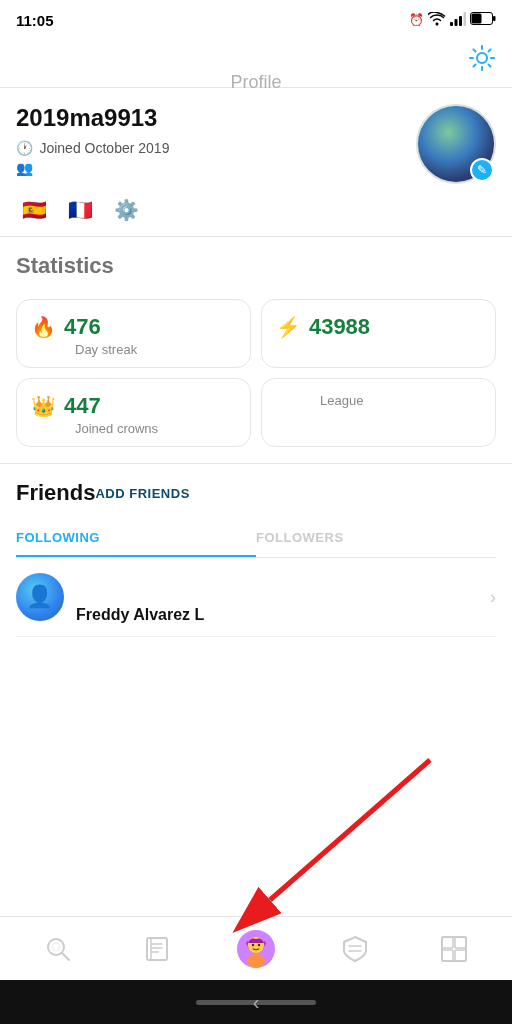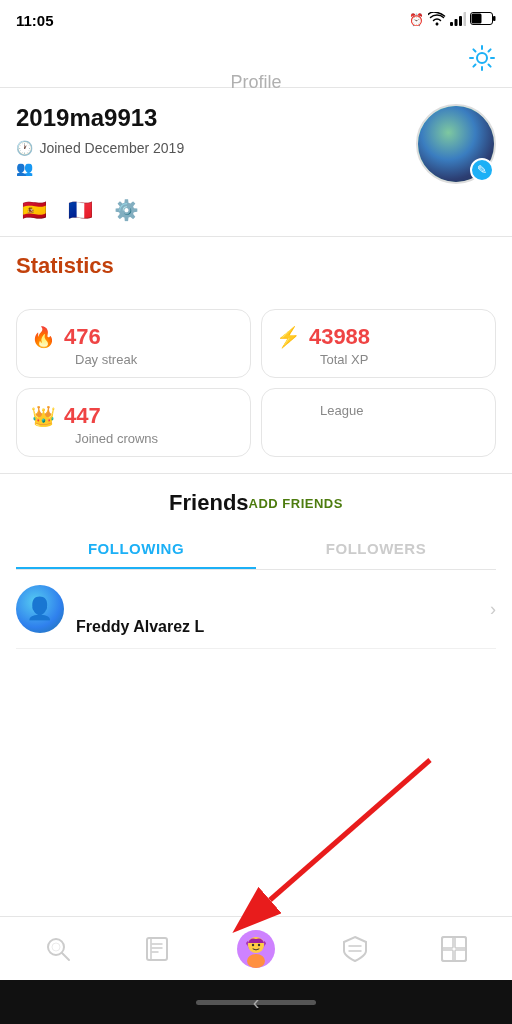--- a/index.html
+++ b/index.html
@@ -148,22 +148,22 @@
     }
 
     
     .stats-section {
       padding: 16px;
       border-bottom: 1px solid #e5e5e5;
     }
     .stats-title {
       font-size: 22px;
       font-weight: 700;
-      color: #c2410c;
-      margin-bottom: 30px;
+      color: #737373;
+      margin-bottom: 20px;
     }
     .stats-grid {
       display: grid;
       grid-template-columns: 1fr 1fr;
       gap: 10px;
     }
     .stat-card {
       border: 1.5px solid #e5e5e5;
       border-radius: 14px;
       padding: 14px 14px 10px;
@@ -173,58 +173,58 @@
       align-items: center;
       gap: 8px;
       margin-bottom: 2px;
     }
     .stat-icon {
       font-size: 20px;
     }
     .stat-value {
       font-size: 22px;
       font-weight: 700;
-      color: #ef4444;
+      color: #15803d;
     }
     .stat-label {
       font-size: 13px;
       color: #888;
       margin-left: 44px;
     }
 
     
     .friends-section {
       padding: 16px 16px 0;
     }
     .friends-header {
       display: flex;
-      justify-content: center;
+      justify-content: flex-start;
       align-items: center;
       margin-bottom: 14px;
     }
     .friends-title {
       font-size: 22px;
       font-weight: 700;
       color: #111;
     }
     .add-friends-btn {
       font-size: 13px;
       font-weight: 700;
-      color: #4d7c0f;
+      color: #0c4a6e;
       letter-spacing: 0.5px;
     }
     .tabs-row {
       display: flex;
       border-bottom: 1px solid #e5e5e5;
     }
     .tab {
       flex: 1;
-      text-align: center;
+      text-align: left;
       padding: 10px 0;
-      font-size: 15px;
+      font-size: 13px;
       font-weight: 700;
       letter-spacing: 0.5px;
       color: #ccc;
     }
     .tab.active {
       color: #1cb0f6;
       border-bottom: 2px solid #1cb0f6;
     }
     .friend-item {
       display: flex;
@@ -387,21 +387,21 @@
   </span>
 </div>
 
 <div class="profile-section">
   <div class="profile-top">
     <div class="profile-info">
       <div class="profile-username">2019ma9913</div>
       <div class="profile-meta">
         <div class="profile-meta-item">
           <span class="profile-meta-icon">🕐</span>
-          <span>Joined December 2019</span>
+          <span>Joined October 2019</span>
         </div>
         <div class="profile-meta-item">
           <span class="profile-meta-icon">👥</span>
         </div>
       </div>
     </div>
     <div class="profile-avatar-wrap">
       <div class="profile-avatar">
         <div class="avatar-inner" style="background: radial-gradient(circle at 40% 35%, #7ec8a0 0%, #3a7dc0 40%, #2c3e72 70%, #1a2a50 100%);">
         </div>
@@ -426,21 +426,20 @@
         <span class="stat-value">476</span>
       </div>
       <div class="stat-label">Day streak</div>
     </div>
 
     <div class="stat-card">
       <div class="stat-top">
         <span class="stat-icon">⚡</span>
         <span class="stat-value">43988</span>
       </div>
-      <div class="stat-label">Total XP</div>
     </div>
 
     <div class="stat-card">
       <div class="stat-top">
         <span class="stat-icon">👑</span>
         <span class="stat-value">447</span>
       </div>
       <div class="stat-label">Joined crowns</div>
     </div>
 

